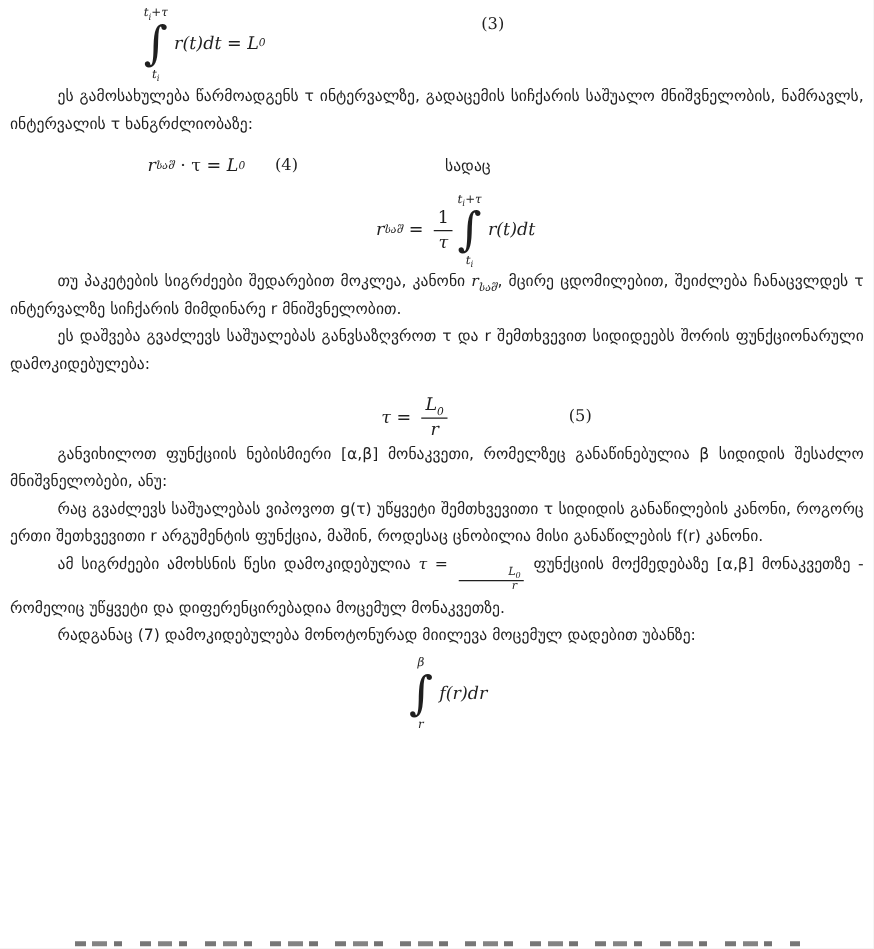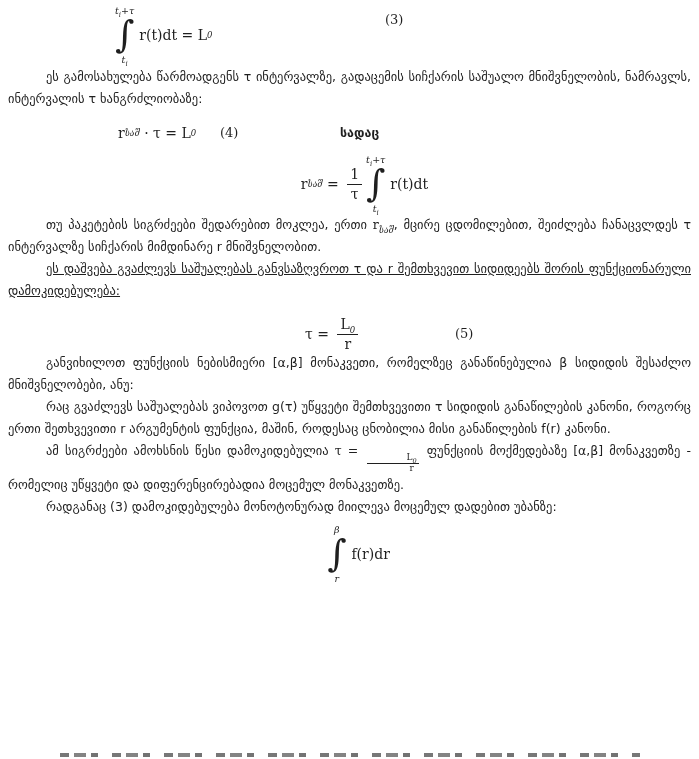--- a/index.html
+++ b/index.html
@@ -15,21 +15,21 @@
     font-size:12.5px;
     color:#1f1f1f;
   }
   p.para {
     margin:0;
     text-indent:38px;
     text-align:justify;
     line-height:22px;
   }
   
-  .mi { font-family:"DejaVu Serif","DejaVu Sans",serif; }
+  .mi { font-family:"DejaVu Serif","DejaVu Sans",serif; font-style:italic; }
   .mn { font-family:"DejaVu Serif","DejaVu Sans",serif; font-style:normal; }
   sub.msub {
     font-family:"DejaVu Serif","DejaVu Sans",serif;
     font-style:italic;
     font-size:8.5px;
     line-height:0;
   }
   .math { font-size:14px; display:inline-flex; align-items:center; white-space:pre; }
   .int-wrap { display:inline-flex; flex-direction:column; align-items:center; margin:0 5px 0 0; }
   .int-top, .int-bot {
@@ -48,24 +48,24 @@
   .ifrac .num { border-bottom:1px solid #1f1f1f; padding:0 2px 0; }
   .ifrac .den { padding-top:0; }
   .ifrac sub.msub { font-size:6.5px; }
   .eq-tag { font-family:"DejaVu Serif",serif; font-size:13px; position:absolute; }
   
   .eq3 { position:relative; margin-top:4px; height:62px; display:flex; align-items:center; padding-left:107px; }
   .eq3 .eq-tag { left:377px; top:8px; }
   .p1 { margin-top:18px; }
   .eq4 { position:relative; margin-top:14px; height:18px; padding-left:110px; display:flex; align-items:center; }
   .eq4 .eq-tag { left:212px; top:1px; }
-  .eq4 .where-word { position:absolute; left:332px; top:1px; font-size:12.5px;font-weight:bold; }
+  .eq4 .where-word { position:absolute; left:348px; top:1px; font-size:12.5px; }
   .eq-mean { margin-top:12px; height:60px; display:flex; justify-content:center; align-items:center; margin-left:30px; }
   .p2 { margin-top:16px; }
-  .p3 { margin-top:18px;text-decoration:underline; }
+  .p3 { margin-top:18px; }
   .eq5 { position:relative; margin-top:14px; height:36px; display:flex; align-items:center; padding-left:297px; }
   .eq5 .eq-tag { left:447px; top:10px; }
   .p4 { margin-top:8px; }
   .p5 { margin-top:14px; }
   .eqp { margin-top:14px; height:18px; text-align:center; font-size:14px; }
   .p6 { margin-top:16px; }
   .p7 { margin-top:22px; }
   .eqg { margin-top:8px; height:56px; display:flex; justify-content:center; align-items:center; margin-left:18px; }
   
   .cutoff {
@@ -119,21 +119,21 @@
       </span>
       <span class="int-wrap">
         <span class="int-top"><span>t</span><sub class="msub">i</sub><span>+τ</span></span>
         <span class="int-sign">∫</span>
         <span class="int-bot"><span>t</span><sub class="msub">i</sub></span>
       </span>
       <span class="mi">r(t)dt</span>
     </span>
   </div>
 
-  <p class="para p2"><span>თუ პაკეტების სიგრძეები შედარებით მოკლეა, ერთი </span><span class="mi">r</span><sub class="msub">საშ</sub><span>, მცირე ცდომილებით, შეიძლება ჩანაცვლდეს τ ინტერვალზე სიჩქარის მიმდინარე r მნიშვნელობით.</span></p>
+  <p class="para p2"><span>თუ პაკეტების სიგრძეები შედარებით მოკლეა, კანონი </span><span class="mi">r</span><sub class="msub">საშ</sub><span>, მცირე ცდომილებით, შეიძლება ჩანაცვლდეს τ ინტერვალზე სიჩქარის მიმდინარე r მნიშვნელობით.</span></p>
 
   <p class="para p3"><span>ეს დაშვება გვაძლევს საშუალებას განვსაზღვროთ τ და r შემთხვევით სიდიდეებს შორის ფუნქციონარული დამოკიდებულება:</span></p>
 
   <div class="eq5">
     <span class="math">
       <span class="mi">τ = </span>
       <span class="frac">
         <span class="num"><span class="mi">L</span><sub class="msub">0</sub></span>
         <span class="den mi">r</span>
       </span>
@@ -144,21 +144,21 @@
   <p class="para p5"><span>განვიხილოთ ფუნქციის ნებისმიერი [α,β] მონაკვეთი, რომელზეც განაწინებულია β სიდიდის შესაძლო მნიშვნელობები, ანუ:</span></p>
 
   <p class="para p4"><span>რაც გვაძლევს საშუალებას ვიპოვოთ g(τ) უწყვეტი შემთხვევითი τ სიდიდის განაწილების კანონი, როგორც ერთი შეთხვევითი r არგუმენტის ფუნქცია, მაშინ, როდესაც ცნობილია მისი განაწილების f(r) კანონი.</span></p>
 
 
   <p class="para p6"><span>ამ სიგრძეები ამოხსნის წესი დამოკიდებულია </span><span class="mi">τ = </span><span class="ifrac">
         <span class="num"><span class="mi">L</span><sub class="msub">0</sub></span>
         <span class="den mi">r</span>
       </span><span> ფუნქციის მოქმედებაზე [α,β] მონაკვეთზე - რომელიც უწყვეტი და დიფერენცირებადია მოცემულ მონაკვეთზე.</span></p>
 
-  <p class="para p7"><span>რადგანაც (3) დამოკიდებულება მონოტონურად მიილევა მოცემულ დადებით უბანზე:</span></p>
+  <p class="para p7"><span>რადგანაც (7) დამოკიდებულება მონოტონურად მიილევა მოცემულ დადებით უბანზე:</span></p>
 
   <div class="eqg">
     <span class="math">
       <span class="int-wrap">
         <span class="int-top">β</span>
         <span class="int-sign">∫</span>
         <span class="int-bot">r</span>
       </span>
       <span class="mi">f(r)dr</span>
     </span>

